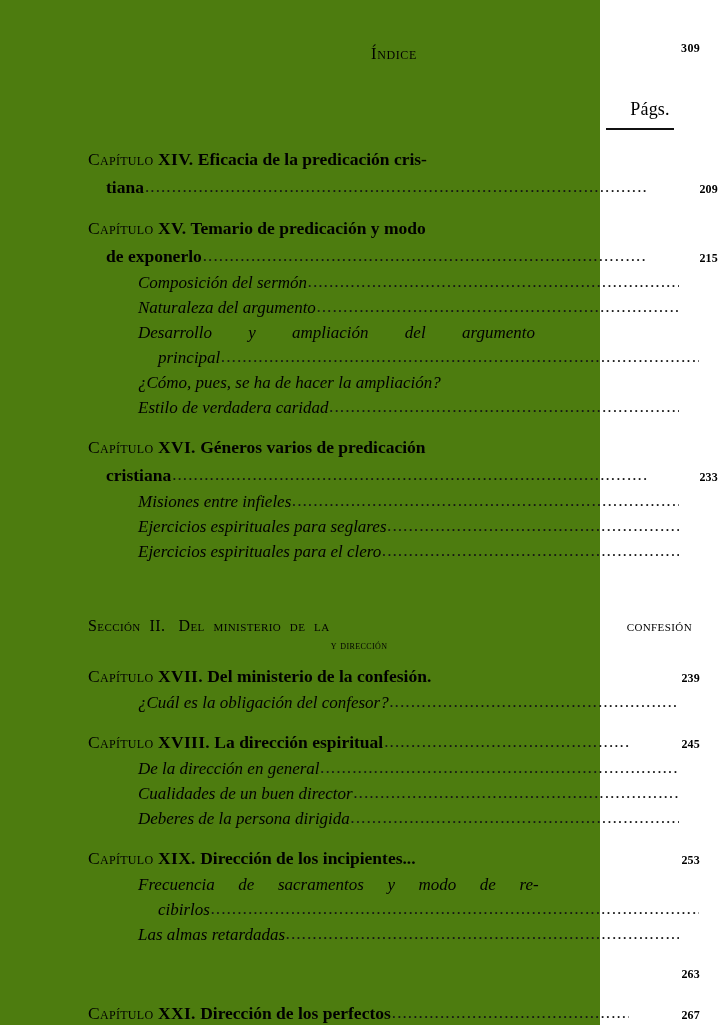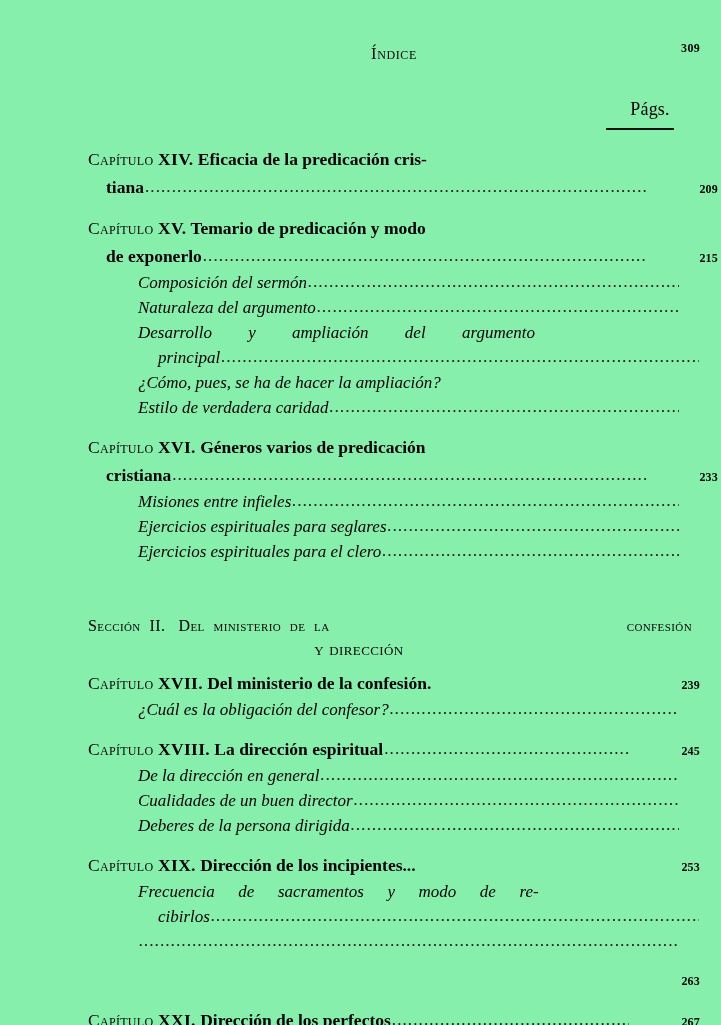--- a/index.html
+++ b/index.html
@@ -13,23 +13,23 @@
     height: 1025px;
     position: relative;
     font-family: "Liberation Serif", "DejaVu Serif", serif;
     color: #000000;
     overflow: hidden;
   }
 
   .page {
     position: absolute;
     left: 0; top: 0;
-    width: 721px;
+    width: 600px;
     height: 1025px;
-    background: #86efac;
+    background: #4d7c0f;
   }
 
   
   .running-head {
     position: absolute;
     left: 88px;
     top: 44px;
     width: 612px;
     height: 26px;
   }
@@ -162,21 +162,21 @@
     justify-content: space-between;
     font-variant: small-caps;
     font-size: 16px;
     letter-spacing: 0.4px;
     white-space: pre;
     padding-right: 8px;
   }
   .section-line2 {
     text-align: center;
     font-variant: small-caps;
-    font-size: 19px;
+    font-size: 12px;
     letter-spacing: 0.4px;
     margin-top: 3px;
     padding-right: 70px;
   }
 </style>
 </head>
 <body>
 
 <div class="page">
 
@@ -368,20 +368,21 @@
             <span class="pg pg-empty">0</span>
           </div>
           <div class="line line-sub ind-3">
             <span class="txt"><span>cibirlos</span></span>
             <span class="leader"></span>
             <span class="pg">255</span>
           </div>
         </div>
         <div class="entry">
           <div class="line line-sub ind-2">
+            <span class="txt"><span>Las  almas  retardadas</span></span>
             <span class="leader"></span>
             <span class="pg">261</span>
           </div>
         </div>
         <div class="entry gap-chapter">
           <div class="line line-chap">
             <span class="spacer"></span>
             <span class="pg">263</span>
           </div>
         </div>

